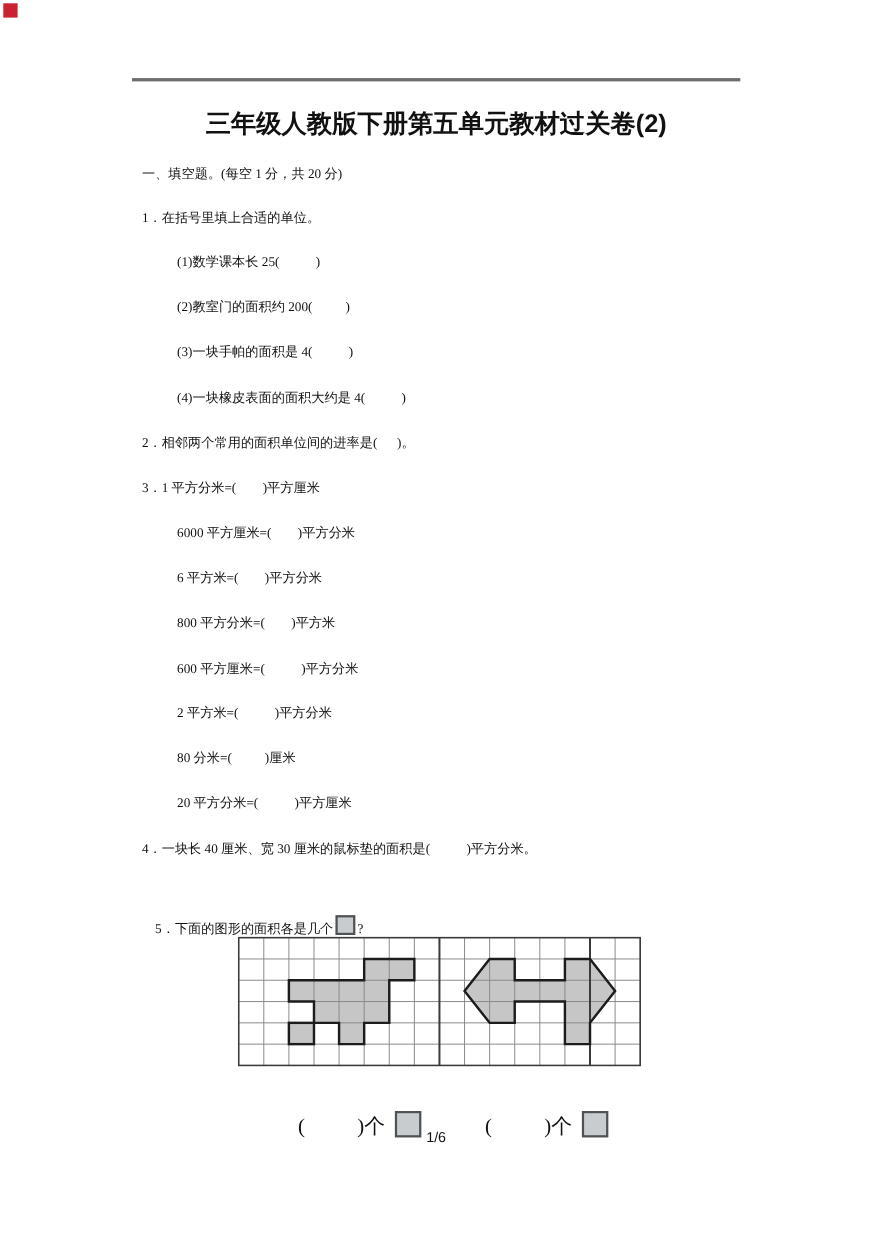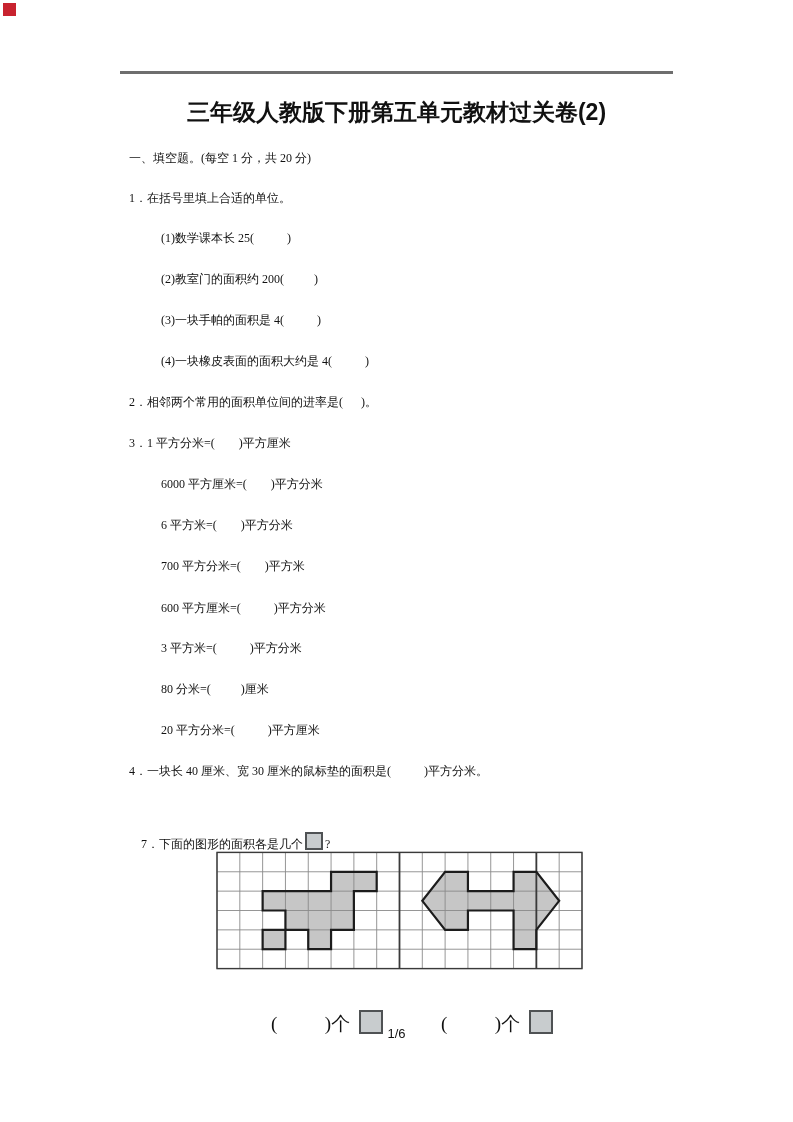--- a/index.html
+++ b/index.html
@@ -63,30 +63,30 @@
       <div class="tline" style="left: 113px; top: 146px;">一、填空题。(每空 1 分，共 20 分)</div>
       <div class="tline" style="left: 113px; top: 186px;">1．在括号里填上合适的单位。</div>
       <div class="tline" style="left: 145px; top: 226px;">(1)数学课本长 25(           )</div>
       <div class="tline" style="left: 145px; top: 267px;">(2)教室门的面积约 200(          )</div>
       <div class="tline" style="left: 145px; top: 308px;">(3)一块手帕的面积是 4(           )</div>
       <div class="tline" style="left: 145px; top: 349px;">(4)一块橡皮表面的面积大约是 4(           )</div>
       <div class="tline" style="left: 113px; top: 390px;">2．相邻两个常用的面积单位间的进率是(      )。</div>
       <div class="tline" style="left: 113px; top: 431px;">3．1 平方分米=(        )平方厘米</div>
       <div class="tline" style="left: 145px; top: 472px;">6000 平方厘米=(        )平方分米</div>
       <div class="tline" style="left: 145px; top: 513px;">6 平方米=(        )平方分米</div>
-      <div class="tline" style="left: 145px; top: 554px;">700 平方分米=(        )平方米</div>
+      <div class="tline" style="left: 145px; top: 554px;">800 平方分米=(        )平方米</div>
       <div class="tline" style="left: 145px; top: 596px;">600 平方厘米=(           )平方分米</div>
-      <div class="tline" style="left: 145px; top: 636px;">3 平方米=(           )平方分米</div>
+      <div class="tline" style="left: 145px; top: 636px;">2 平方米=(           )平方分米</div>
       <div class="tline" style="left: 145px; top: 677px;">80 分米=(          )厘米</div>
       <div class="tline" style="left: 145px; top: 718px;">20 平方分米=(           )平方厘米</div>
       <div class="tline" style="left: 113px; top: 759px;">4．一块长 40 厘米、宽 30 厘米的鼠标垫的面积是(           )平方分米。</div>
     </div>
 
   <div class="tline" style="left:113px;top:806px;">
-    <span>7．下面的图形的面积各是几个</span><span class="unit-swatch" style="background: rgb(200, 204, 206); border: 2px solid rgb(79, 82, 84);"></span><span>?</span>
+    <span>5．下面的图形的面积各是几个</span><span class="unit-swatch" style="background: rgb(200, 204, 206); border: 2px solid rgb(79, 82, 84);"></span><span>?</span>
   </div>
 
   <svg id="figure-grid" xmlns="http://www.w3.org/2000/svg" width="367" height="119" viewBox="-1 -1 366.8 118.10000000000001">
       <polygon points="114,19.35 159.6,19.35 159.6,38.7 136.8,38.7 136.8,77.4 114,77.4 114,96.75 91.2,96.75 91.2,77.4 68.4,77.4 68.4,58.050000000000004 45.6,58.050000000000004 45.6,38.7 114,38.7" fill="#c6c6c6"></polygon>
       <rect x="45.6" y="77.4" width="22.8" height="19.35" fill="#c6c6c6"></rect>
       <polygon points="228,19.35 250.8,19.35 250.8,38.7 296.40000000000003,38.7 296.40000000000003,19.35 319.2,19.35 342,48.375 319.2,77.4 319.2,96.75 296.40000000000003,96.75 296.40000000000003,77.4 296.40000000000003,58.050000000000004 250.8,58.050000000000004 250.8,77.4 228,77.4 205.20000000000002,48.375" fill="#c6c6c6"></polygon>
       <g stroke="#8a8a8a" stroke-width="0.9">
         <line x1="0" y1="0" x2="0" y2="116.10000000000001"></line>
         <line x1="22.8" y1="0" x2="22.8" y2="116.10000000000001"></line>
         <line x1="45.6" y1="0" x2="45.6" y2="116.10000000000001"></line>

